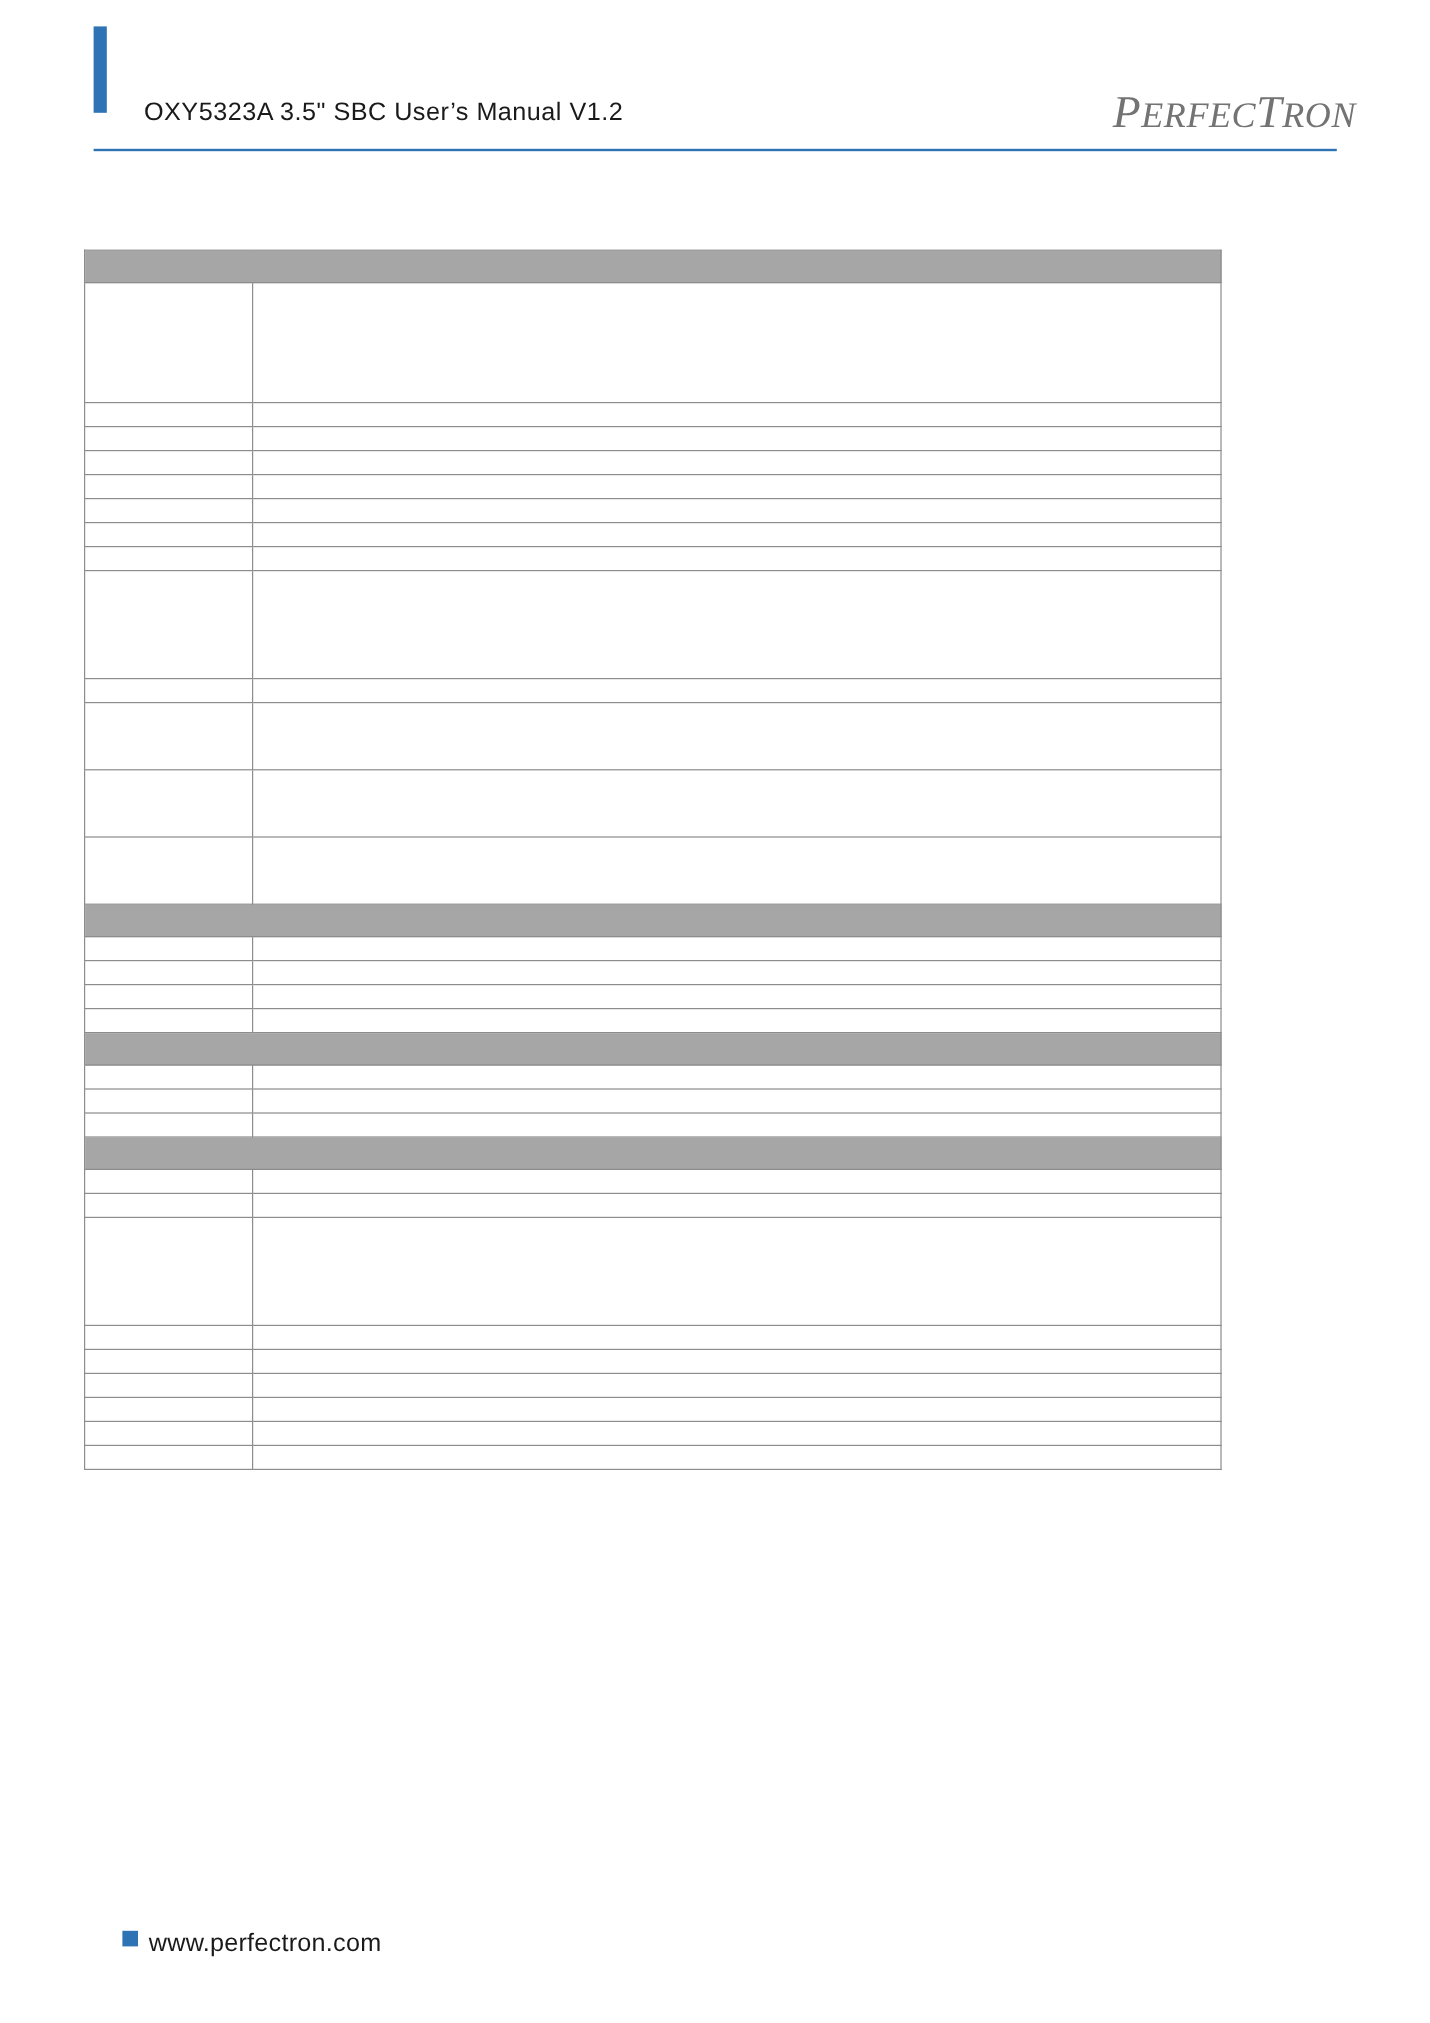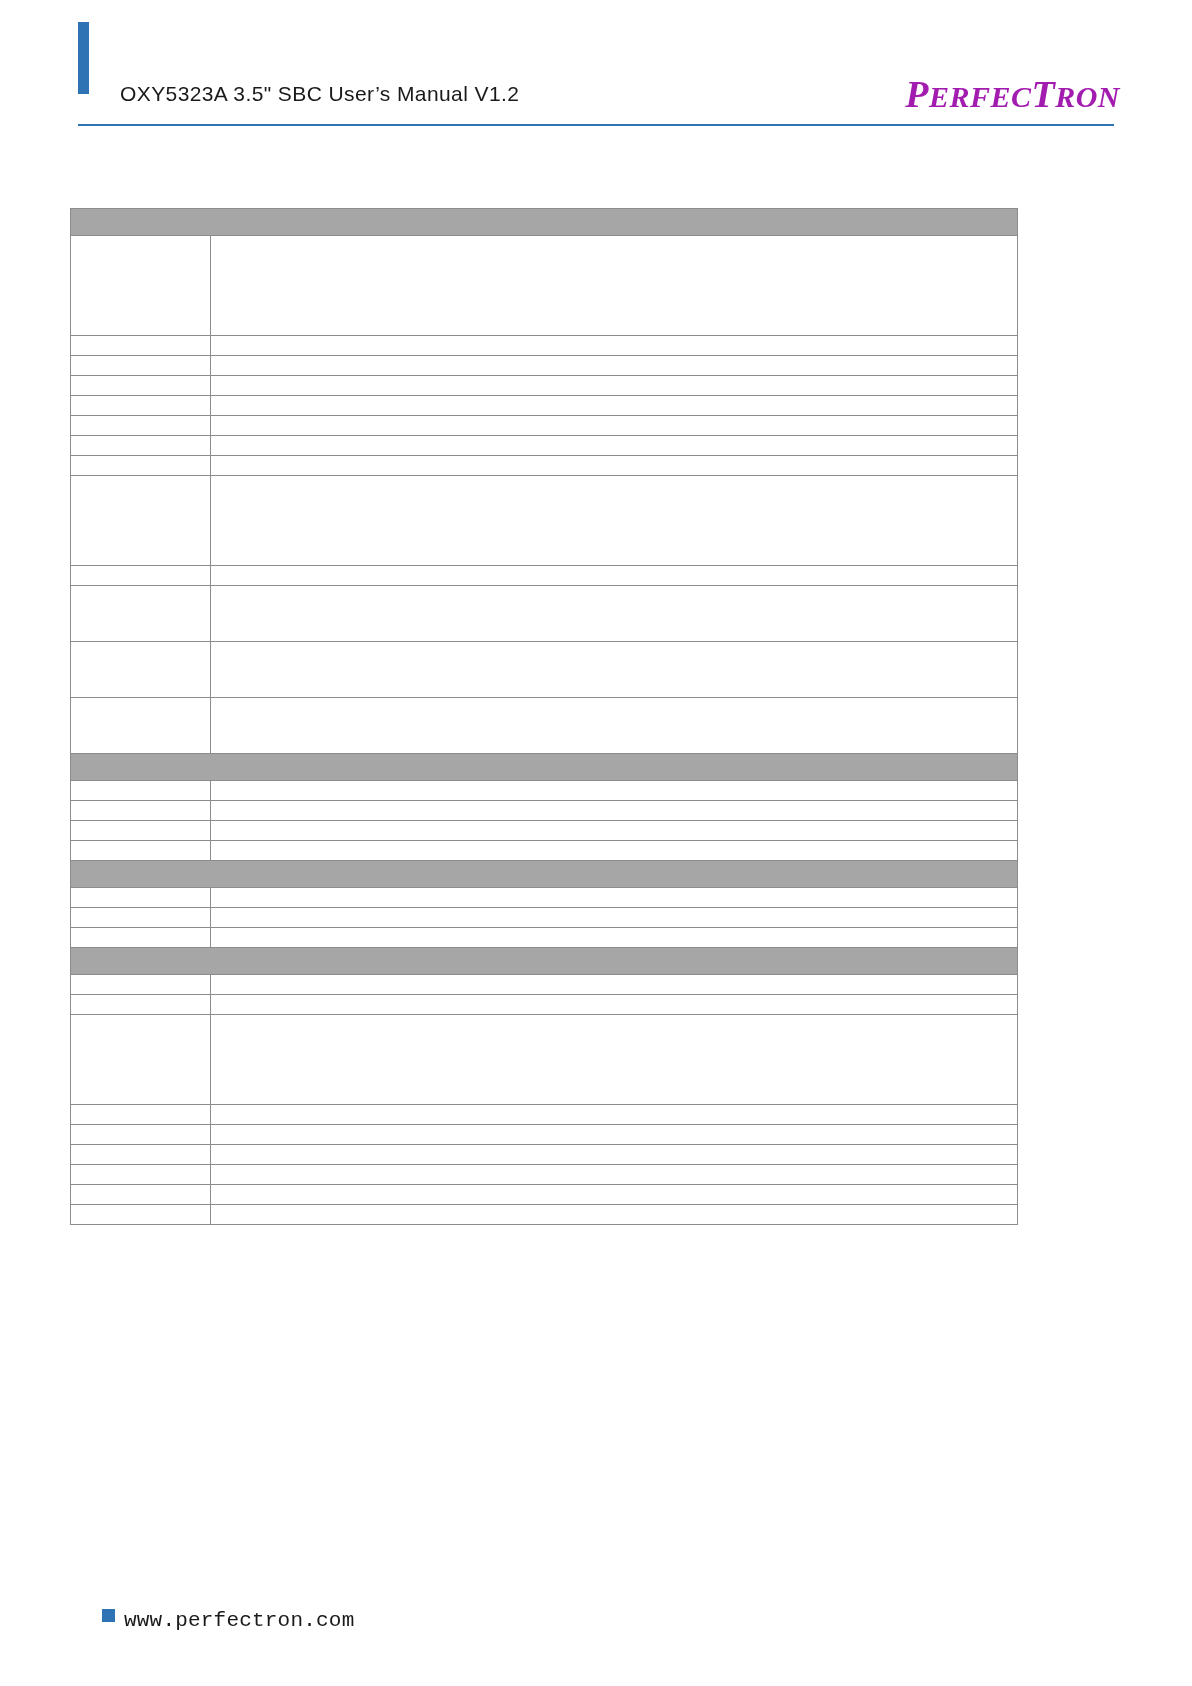--- a/index.html
+++ b/index.html
@@ -44,27 +44,27 @@
   .header-rule {
     position: absolute;
     left: 78px;
     top: 124px;
     width: 1036px;
     height: 2px;
     background: #2e74b5;
   }
   .logo {
     position: absolute;
-    right: 72px;
+    right: 62px;
     top: 72px;
     font-family: "Liberation Serif", serif;
-    font-weight: bold;
+    font-weight: normal;
     font-style: italic;
     font-size: 30px;
-    color: #a21caf;
+    color: #737373;
     letter-spacing: 0.5px;
     white-space: nowrap;
   }
   .logo .cap { font-size: 38px; }
 
   
   .spec-table {
     position: absolute;
     left: 70px;
     top: 208px;
@@ -93,21 +93,20 @@
   .r-h90 { height: 90px; }
   .r-h100 { height: 100px; }
 
   
   .page-footer {
     position: absolute;
     left: 0;
     bottom: 0;
     width: 1012px;
     height: 120px;
-    font-family: Liberation Mono, monospace;
   }
   .footer-sq {
     position: absolute;
     left: 102px;
     bottom: 64px;
     width: 13px;
     height: 13px;
     background: #2e74b5;
   }
   .footer-url {

